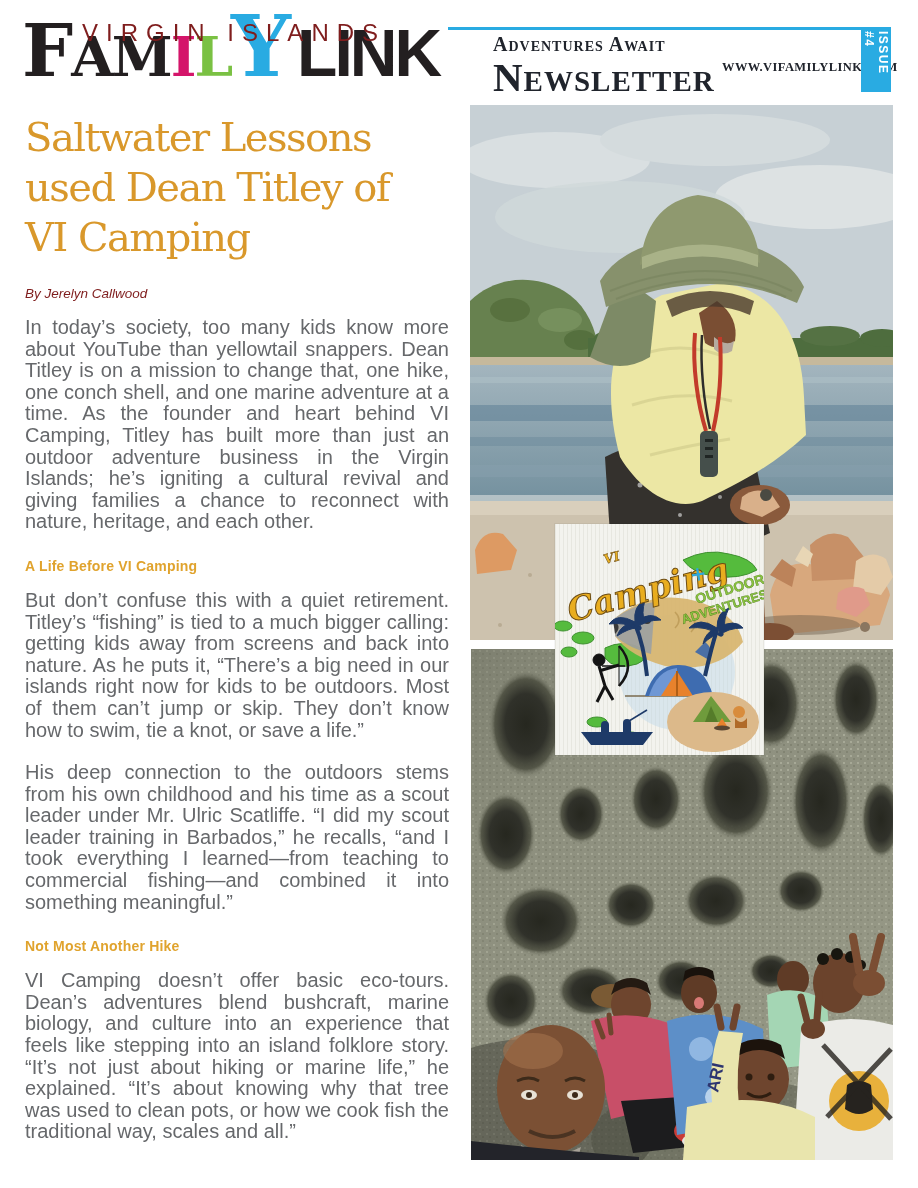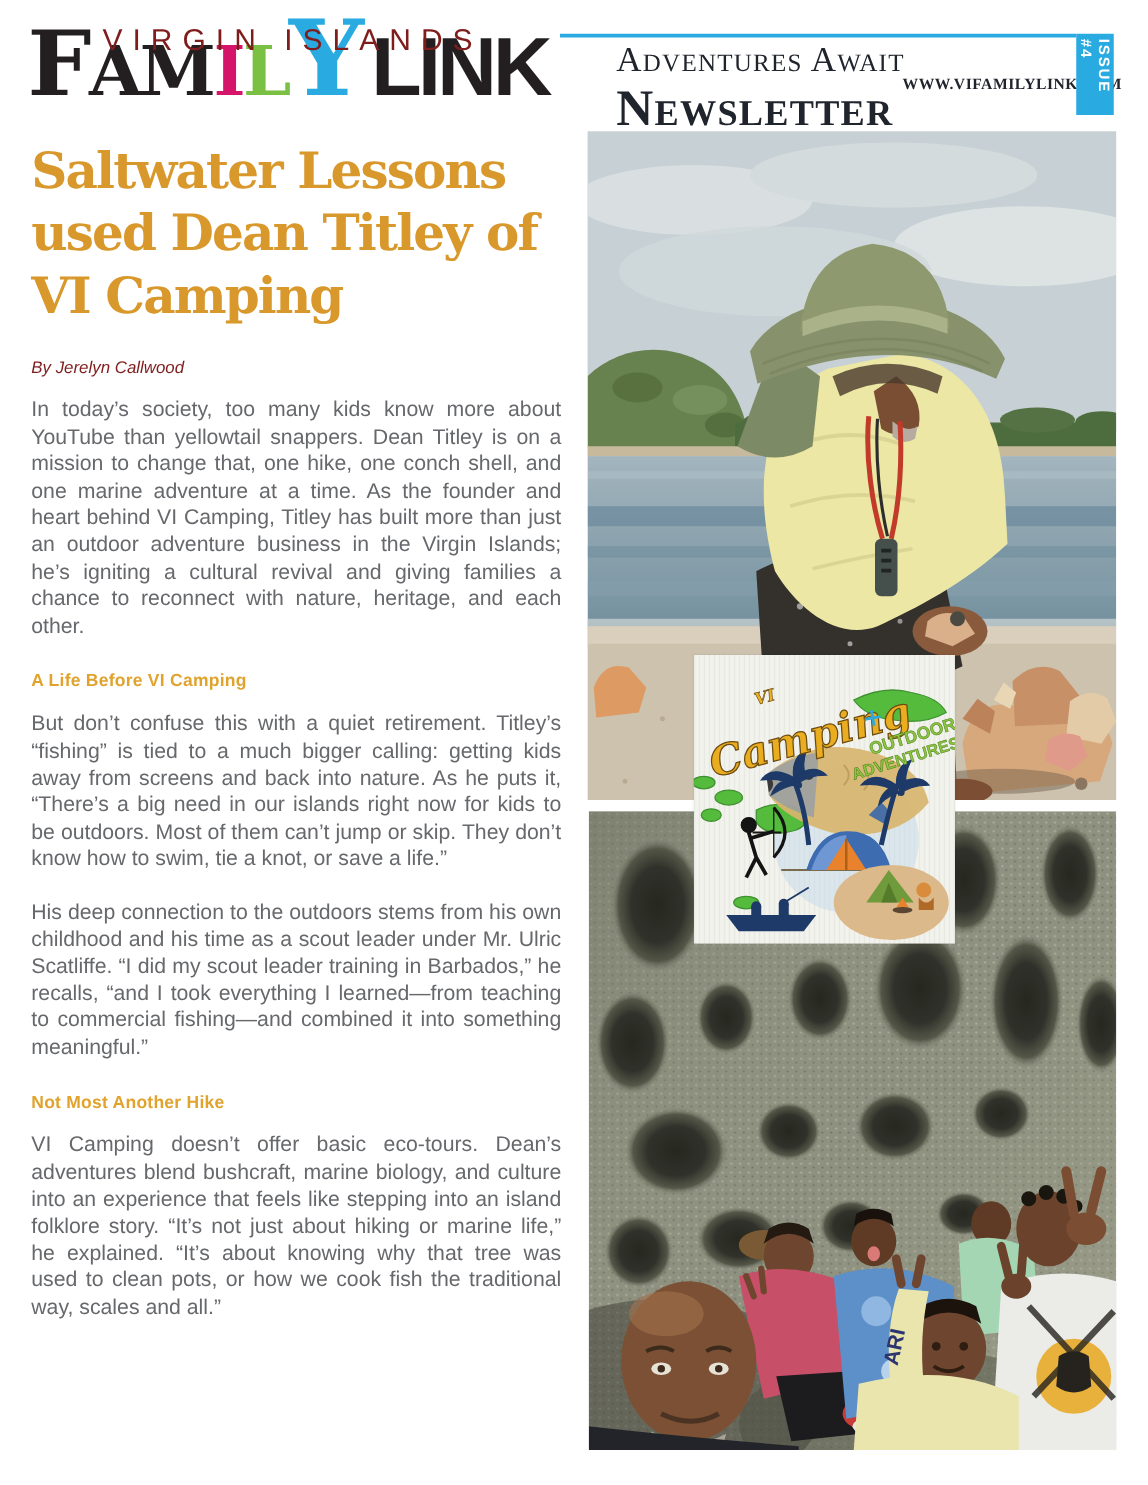--- a/index.html
+++ b/index.html
@@ -22,44 +22,44 @@
   .bl-link {
     font-family:"Liberation Sans", sans-serif; font-weight:900; font-size:66px;
     letter-spacing:-3px; margin-left:8px; color:#231f20;
   }
   .kicker {
     position:absolute; left:82px; top:19px; font-size:24px; font-weight:400;
     letter-spacing:8px; color:#7f1d1d;
   }
   .header-rule { position:absolute; left:448px; top:27px; width:413px; height:3px; background:#29abe2; }
   .nl-block { position:absolute; left:493px; top:33px; color:#20242c; font-family:"Liberation Serif", serif; }
-  .tagline { font-variant:small-caps; font-weight:400; font-size:28px; letter-spacing:1px; }
+  .tagline { font-variant:small-caps; font-weight:700; font-size:20px; letter-spacing:1px; }
   .newsletter { font-variant:small-caps; font-weight:700; font-size:41px; line-height:42px; letter-spacing:1px; }
   .website {
     position:absolute; left:722px; top:60px; font-family:"Liberation Serif", serif;
     font-weight:700; font-size:12.5px; letter-spacing:.4px; color:#20242c;
   }
   .issue-tab {
     position:absolute; left:861px; top:27px; width:30px; height:65px; background:#29abe2;
     display:flex; align-items:flex-start; justify-content:center;
   }
   .issue-tab span {
     writing-mode:vertical-rl; color:#ffffff; font-weight:700; font-size:12px;
     letter-spacing:1.5px; padding-top:4px;
   }
 
   
   .article-col { position:absolute; left:25px; top:112px; width:424px; }
   .title {
-    font-family:"DejaVu Serif", serif; font-weight:700; color:#d9982b;
+    font-family:"DejaVu Serif", serif; font-weight:400; color:#d9982b;
     font-size:40px; line-height:50px; letter-spacing:-1.5px; margin:0 0 24px 0;
   }
   .byline { font-style:italic; font-size:13.5px; color:#7f1d1d; margin:0 0 16px 0; }
   .article-col p {
-    margin:16px 0 21px 0; font-size:17px; line-height:21.6px; color:#66686b;
+    margin:16px 0 21px 0; font-size:20px; line-height:21.6px; color:#66686b;
     text-align:justify;
   }
   .section-h {
     margin:25px 0 12px 0; font-size:14px; font-weight:700; color:#e0a32d; letter-spacing:.2px;
   }
 
   
   .photo { position:absolute; overflow:hidden; background:#dddddd; }
   .photo svg { display:block; width:100%; height:100%; }
   .photo-top { left:470px; top:105px; width:423px; height:535px; }

